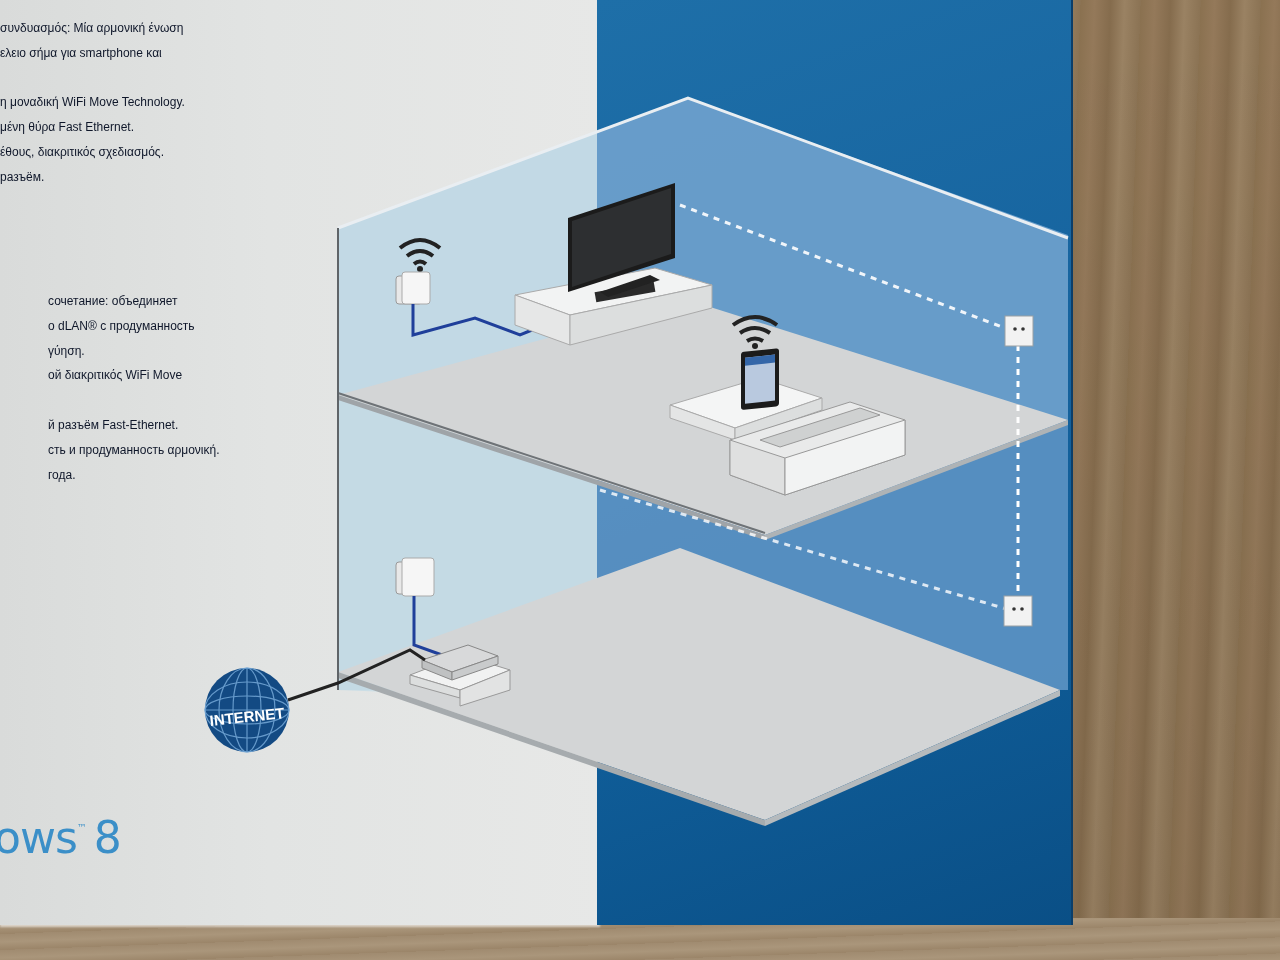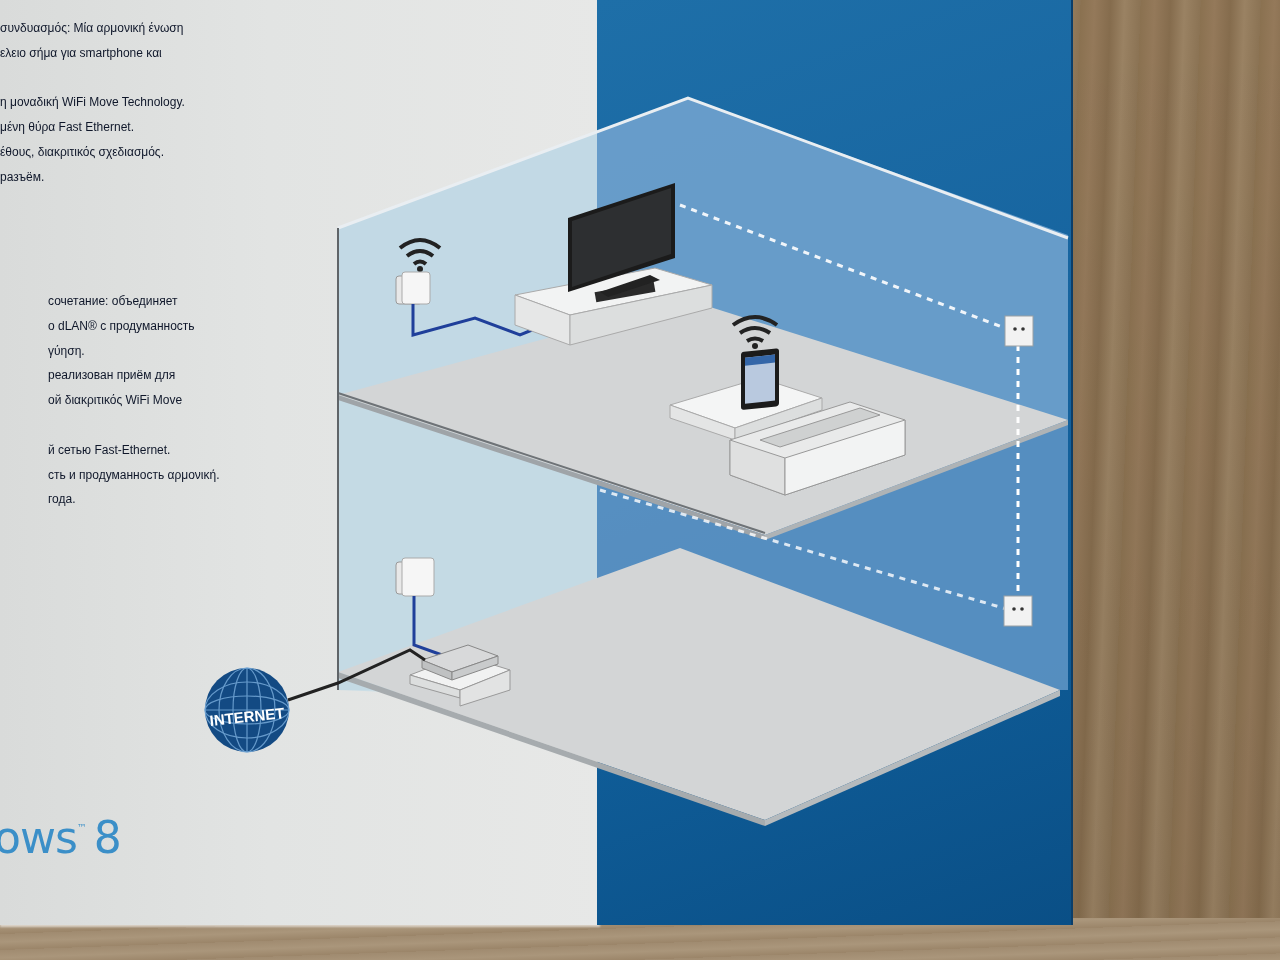--- a/index.html
+++ b/index.html
@@ -55,24 +55,23 @@
   <div>η μοναδική WiFi Move Technology.</div>
   <div>μένη θύρα Fast Ethernet.</div>
   <div>έθους, διακριτικός σχεδιασμός.</div>
   <div>разъём.</div>
 </div>
 
 <div class="text-block russian">
   <div>сочетание: объединяет</div>
   <div>о dLAN® с продуманность</div>
   <div>γύηση.</div>
-  <div>реализован приём для</div>
   <div>ой διακριτικός WiFi Move</div>
   <div></div>
-  <div>й сетью Fast-Ethernet.</div>
+  <div>й разъём Fast-Ethernet.</div>
   <div>сть и продуманность αρμονική.</div>
   <div>года.</div>
 </div>
 
 <div class="windows">
   <span>ows</span><sup>™</sup><span>8</span>
 </div>
 
 <svg class="diagram" width="1280" height="960" viewBox="0 0 1280 960">
 

